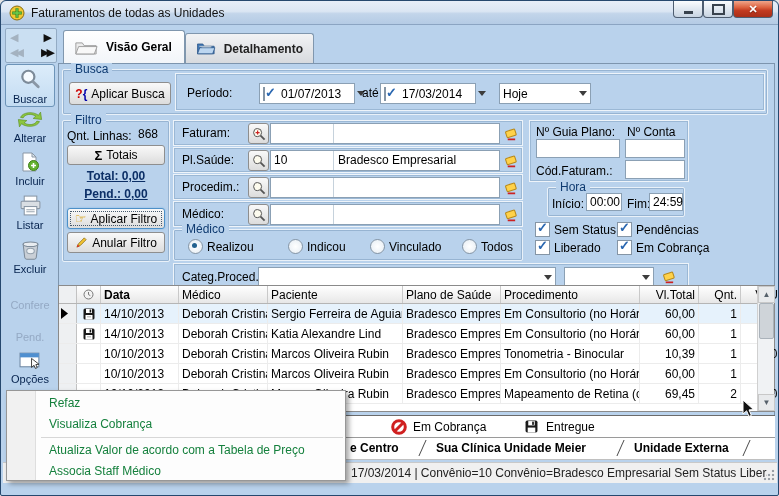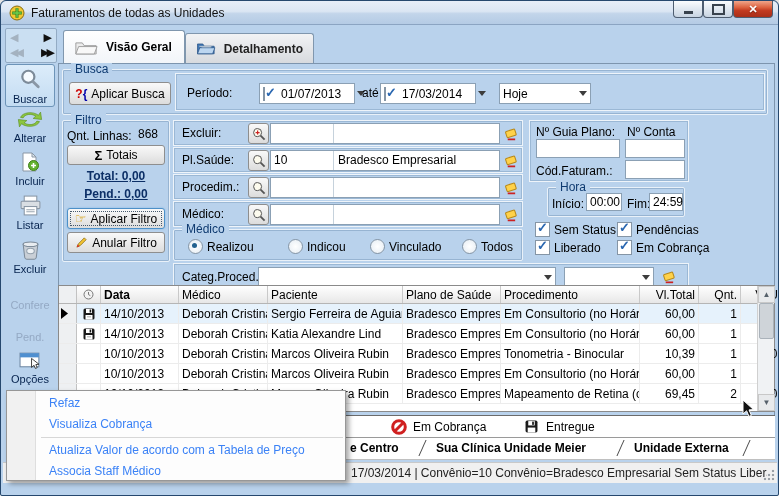--- a/index.html
+++ b/index.html
@@ -94,21 +94,21 @@
      radial-gradient(circle at 10px 6px,#9aa0a6 1.2px,transparent 1.6px),
      radial-gradient(circle at 6px 6px,#9aa0a6 1.2px,transparent 1.6px),
      radial-gradient(circle at 10px 10px,#9aa0a6 1.2px,transparent 1.6px),
      radial-gradient(circle at 6px 10px,#9aa0a6 1.2px,transparent 1.6px),
      radial-gradient(circle at 2px 10px,#9aa0a6 1.2px,transparent 1.6px);}
 
   
   .menu{left:5px;top:389px;width:340px;height:91px;background:#fdfdfd;border:1px solid #979797;
     box-shadow:3px 3px 5px rgba(0,0,0,.35);z-index:50;padding:2px 0;}
   .menu-gutter{position:absolute;left:0;top:0;bottom:0;width:28px;background:#f1f1f1;border-right:1px solid #dedede;}
-  .mitem{position:relative;height:21px;line-height:21px;padding-left:42px;font-size:12px;color:#3b82f6;cursor:pointer;white-space:nowrap;}
+  .mitem{position:relative;height:21px;line-height:21px;padding-left:42px;font-size:12px;color:#15803d;cursor:pointer;white-space:nowrap;}
   .msep{height:1px;background:#d7d7d7;margin:2px 2px 2px 34px;}
   .cursor{z-index:60;}
 </style>
 </head>
 <body>
 
 <div class="window">
 
   <div class="abs titlebar">
     <svg class="abs appicon" viewBox="0 0 16 16">
@@ -255,21 +255,21 @@
   </div>
   <div class="abs btn" style="left:66px;top:231px;width:98px;height:21px;">
     <svg width="13" height="13" viewBox="0 0 14 14">
       <path d="M2 12 L4 8 L10 2 L12 4 L6 10 Z" fill="#f2c230" stroke="#8a6d1a" stroke-width=".8"></path>
       <path d="M2 12 L5 11.2 L2.8 9 Z" fill="#d23322"></path>
     </svg>
     <span>Anular Filtro</span>
   </div>
 
   <div class="abs fieldbox" style="left:172px;top:119px;width:350px;height:26px;">
-    <span class="abs" style="left:8px;top:5px;">Excluir:</span>
+    <span class="abs" style="left:8px;top:5px;">Faturam:</span>
     <span class="abs btn" style="left:74px;top:2px;width:21px;height:21px;">
       <svg width="14" height="14" viewBox="0 0 14 14">
         <circle cx="5.6" cy="5.6" r="4" fill="#fdfbee" stroke="#555"></circle>
         <path d="M5.6 3.6 v4 M3.6 5.6 h4" stroke="#c22" stroke-width="1.2"></path>
         <line x1="8.6" y1="8.6" x2="12.6" y2="12.6" stroke="#555" stroke-width="1.8"></line>
       </svg>
     </span>
     <span class="abs inp" style="left:96px;top:2px;width:230px;height:21px;padding:0;">
       <span class="abs" style="left:3px;top:2px;"></span>
       <span class="abs" style="left:62px;top:0;width:1px;height:19px;background:#c6d2dc;"></span>

